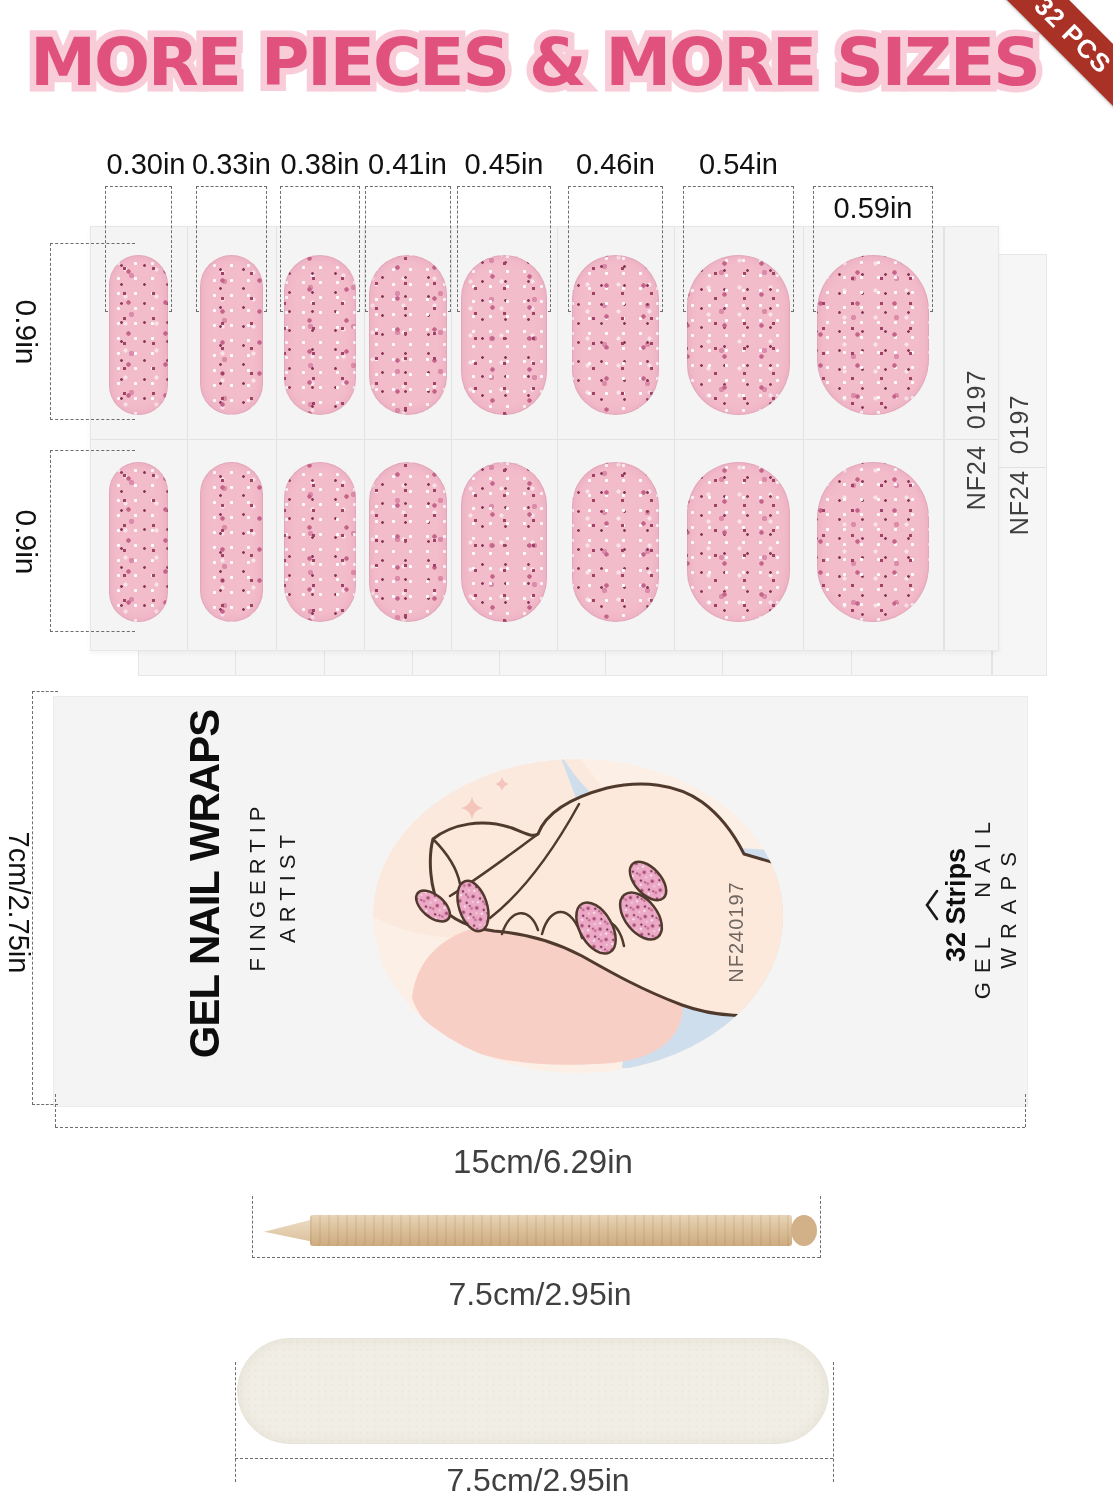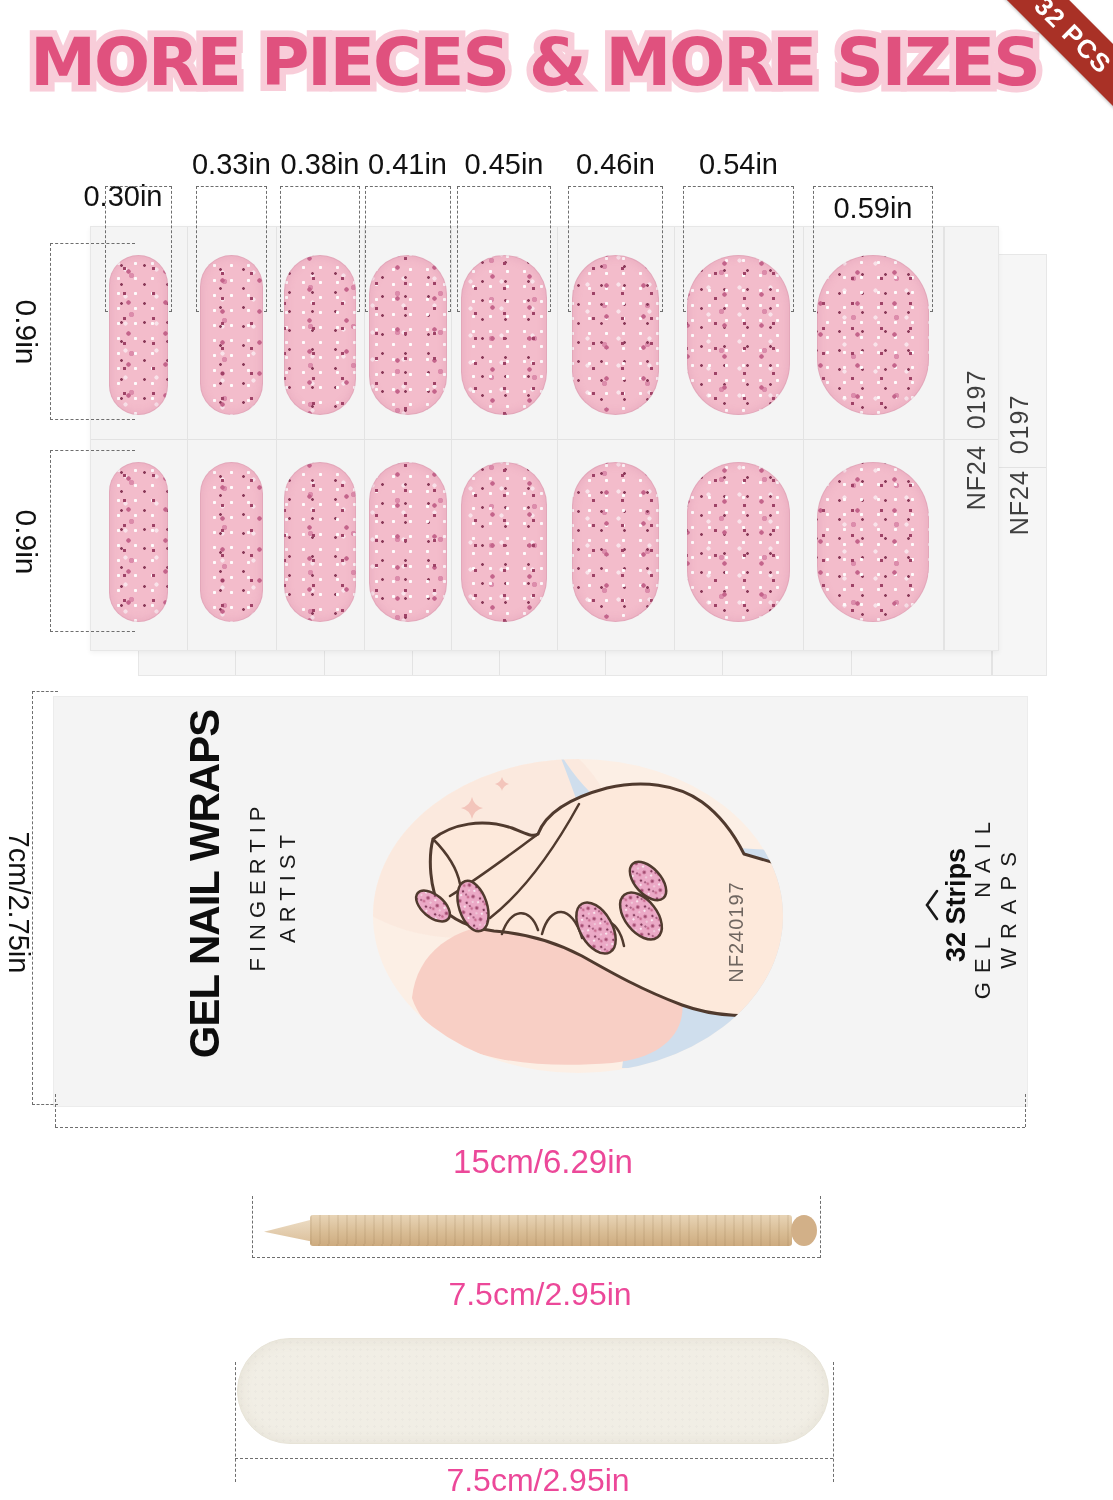--- a/index.html
+++ b/index.html
@@ -69,21 +69,21 @@
     text-align:center;font-size:22px;letter-spacing:6px;color:#1a1a1a;transform:rotate(-90deg);}
   .strips-block{position:absolute;left:883px;top:872px;width:130px;height:66px;
     display:flex;flex-direction:column;align-items:center;justify-content:center;gap:2px;
     transform:rotate(-90deg);}
   .strips-text{font-size:27px;font-weight:bold;color:#0d0d0d;white-space:nowrap;}
   .side-label{position:absolute;left:833px;top:893px;width:300px;height:26px;line-height:26px;
     text-align:center;font-size:22px;letter-spacing:9px;word-spacing:16px;color:#1a1a1a;transform:rotate(-90deg);}
   
   .dash-v{position:absolute;width:0;border-left:1px dashed #6e6e6e;}
   .dash-h{position:absolute;height:0;border-top:1px dashed #6e6e6e;}
-  .measure-label{position:absolute;font-size:32px;color:#ec4899;text-align:center;}
+  .measure-label{position:absolute;font-size:32px;color:#404040;text-align:center;}
   
   #stick{position:absolute;left:264px;top:1215px;width:553px;height:31px;}
   #stick .tip{position:absolute;left:0;top:4px;width:50px;height:23px;
     background:linear-gradient(180deg,#ecdcc4,#dcc19d);
     clip-path:polygon(0 55%,100% 0,100% 100%);}
   #stick .shaft{position:absolute;left:46px;top:0;width:482px;height:31px;border-radius:3px;
     background:
       repeating-linear-gradient(91deg,rgba(120,90,50,.10) 0 2px,rgba(0,0,0,0) 2px 9px),
       linear-gradient(180deg,#e8d4b6,#d9bd95 55%,#cdab80);}
   #stick .cap{position:absolute;left:527px;top:0;width:26px;height:31px;border-radius:50%;
@@ -132,21 +132,21 @@
     <div class="sheet-col" style="left: 361px; width: 106px;"></div>
     <div class="sheet-col" style="left: 467px; width: 117px;"></div>
     <div class="sheet-col" style="left: 584px; width: 129px;"></div>
     <div class="sheet-col" style="left: 713px; width: 140px;"></div>
   </div>
 
 <div class="code-label" style="left:891px;top:425px;">NF24  0197</div>
 <div class="code-label" style="left:934px;top:450px;">NF24  0197</div>
 
 <div id="guides-layer">
-    <div class="size-label" style="left: 75px; margin-top: 32px;">0.30in</div>
+    <div class="size-label" style="left: 98px;">0.30in</div>
     <div class="size-box" style="left: 105px; width: 67px;"></div>
     <div class="size-label" style="left: 183.5px;">0.33in</div>
     <div class="size-box" style="left: 196px; width: 71px;"></div>
     <div class="size-label" style="left: 272px;">0.38in</div>
     <div class="size-box" style="left: 280px; width: 80px;"></div>
     <div class="size-label" style="left: 359.5px;">0.41in</div>
     <div class="size-box" style="left: 364.5px; width: 86px;"></div>
     <div class="size-label" style="left: 456px;">0.45in</div>
     <div class="size-box" style="left: 457px; width: 94px;"></div>
     <div class="size-label" style="left: 567.5px;">0.46in</div>

